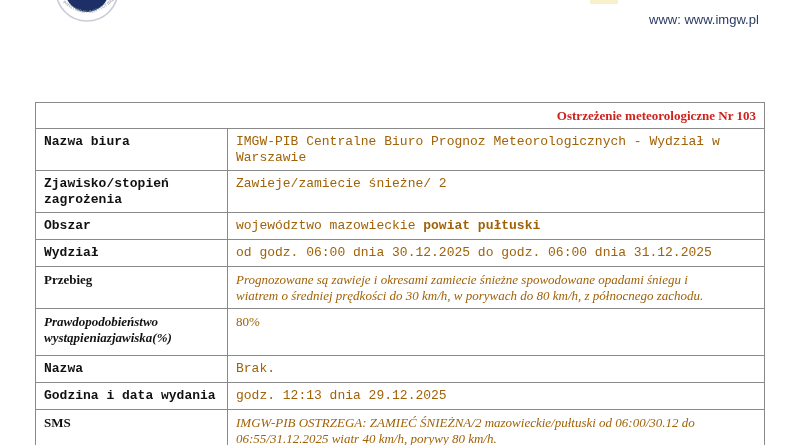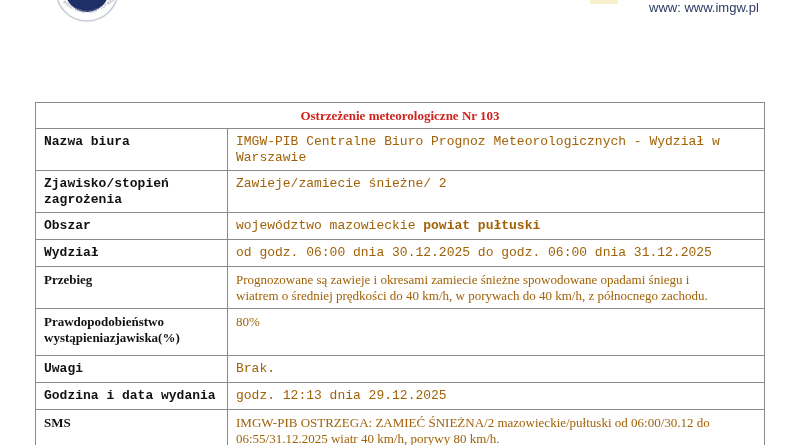--- a/index.html
+++ b/index.html
@@ -1,28 +1,28 @@
 <!DOCTYPE html>
 <html><head>
 <meta charset="utf-8">
 <style>
   html, body { margin:0; padding:0; }
   body { width:800px; height:445px; overflow:hidden; background:#ffffff; position:relative;
          font-family:"Liberation Serif","DejaVu Serif",serif; color:#1a1a1a; }
   .logo { position:absolute; left:40px; top:-40px; width:95px; height:62px; }
-  .site { position:absolute; left:649px; top:0px; font-family:"Liberation Sans","DejaVu Sans",sans-serif;
+  .site { position:absolute; left:649px; top:12px; font-family:"Liberation Sans","DejaVu Sans",sans-serif;
           font-size:13px; color:#2b3a63; }
   .yellow-mark { position:absolute; left:590px; top:0; width:28px; height:4px; background:#f1e6a8; opacity:.6; }
   table.warn { position:absolute; left:35px; top:102px; width:730px; border-collapse:collapse;
                border:1.5px solid #7a7a7a; }
   table.warn td { border:1px solid #8a8a8a; vertical-align:top; font-size:13px; line-height:16px; padding:5px 8px 4px 8px; }
   td.lbl { width:175px; font-weight:bold; color:#111; }
   td.val { color:#a16207; }
-  td.title { text-align:center; color:#d0221c; font-weight:bold; font-size:17.5px; padding:13px 0 6px 0; height:16px; line-height:18px; }
-  .row-lbl { display:block; }
+  td.title { text-align:right; color:#d0221c; font-weight:bold; font-size:17.5px; padding:13px 0 6px 0; height:16px; line-height:18px; }
+  .row-lbl { display:block;font-style:italic; }
   tr.h27 td { height:17px;font-family:Liberation Mono, monospace; }
   tr.h41 td { height:31px; }
   tr.h47 td { height:37px; }
   tr.h39 td { height:29px; }
   tr.tail td { height:20px; border-bottom:none; }
   b.strong { font-weight:bold;text-align:center; }
 </style>
 </head>
 <body>
 
@@ -58,32 +58,32 @@
     <td class="val"><span>województwo mazowieckie </span><b class="strong">powiat pułtuski</b></td>
   </tr>
   <tr class="h27">
     <td class="lbl">Wydział</td>
     <td class="val">od godz. 06:00 dnia 30.12.2025 do godz. 06:00 dnia 31.12.2025</td>
   </tr>
   <tr class="h41">
     <td class="lbl">Przebieg</td>
     <td class="val">
       <span class="row-lbl">Prognozowane są zawieje i okresami zamiecie śnieżne  spowodowane opadami śniegu  i</span>
-      <span class="row-lbl">wiatrem o średniej  prędkości  do 40 km/h, w porywach do 40 km/h, z północnego zachodu.</span>
+      <span class="row-lbl">wiatrem o średniej  prędkości  do 30 km/h, w porywach do 80 km/h, z północnego zachodu.</span>
     </td>
   </tr>
   <tr class="h47">
     <td class="lbl">
       <span class="row-lbl">Prawdopodobieństwo</span>
       <span class="row-lbl">wystąpieniazjawiska(%)</span>
     </td>
     <td class="val">80%</td>
   </tr>
   <tr class="h27">
-    <td class="lbl">Uwagi</td>
+    <td class="lbl">Nazwa</td>
     <td class="val">Brak.</td>
   </tr>
   <tr class="h27">
     <td class="lbl">Godzina i data wydania</td>
     <td class="val">godz. 12:13 dnia 29.12.2025</td>
   </tr>
   <tr class="h39">
     <td class="lbl">SMS</td>
     <td class="val">
       <span class="row-lbl">IMGW-PIB OSTRZEGA: ZAMIEĆ  ŚNIEŻNA/2  mazowieckie/pułtuski od 06:00/30.12 do</span>

